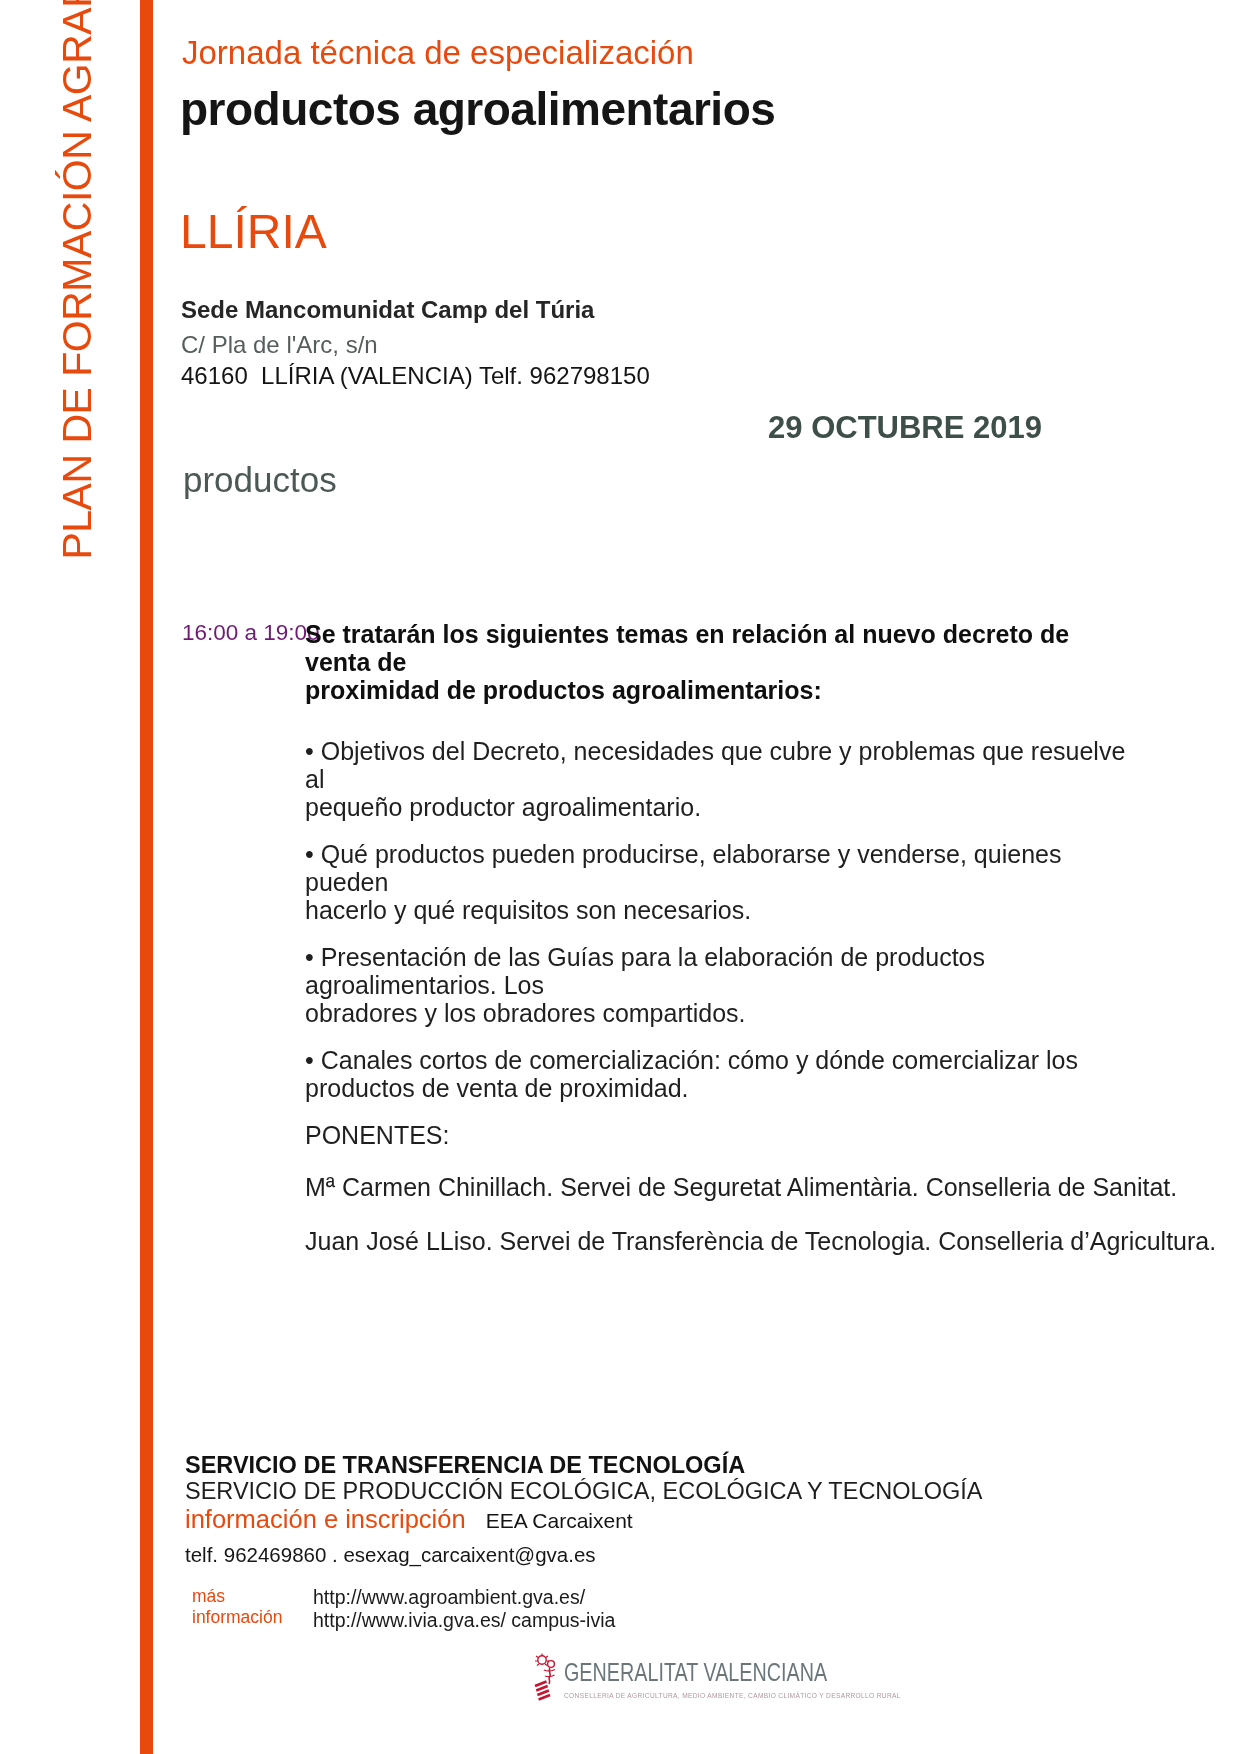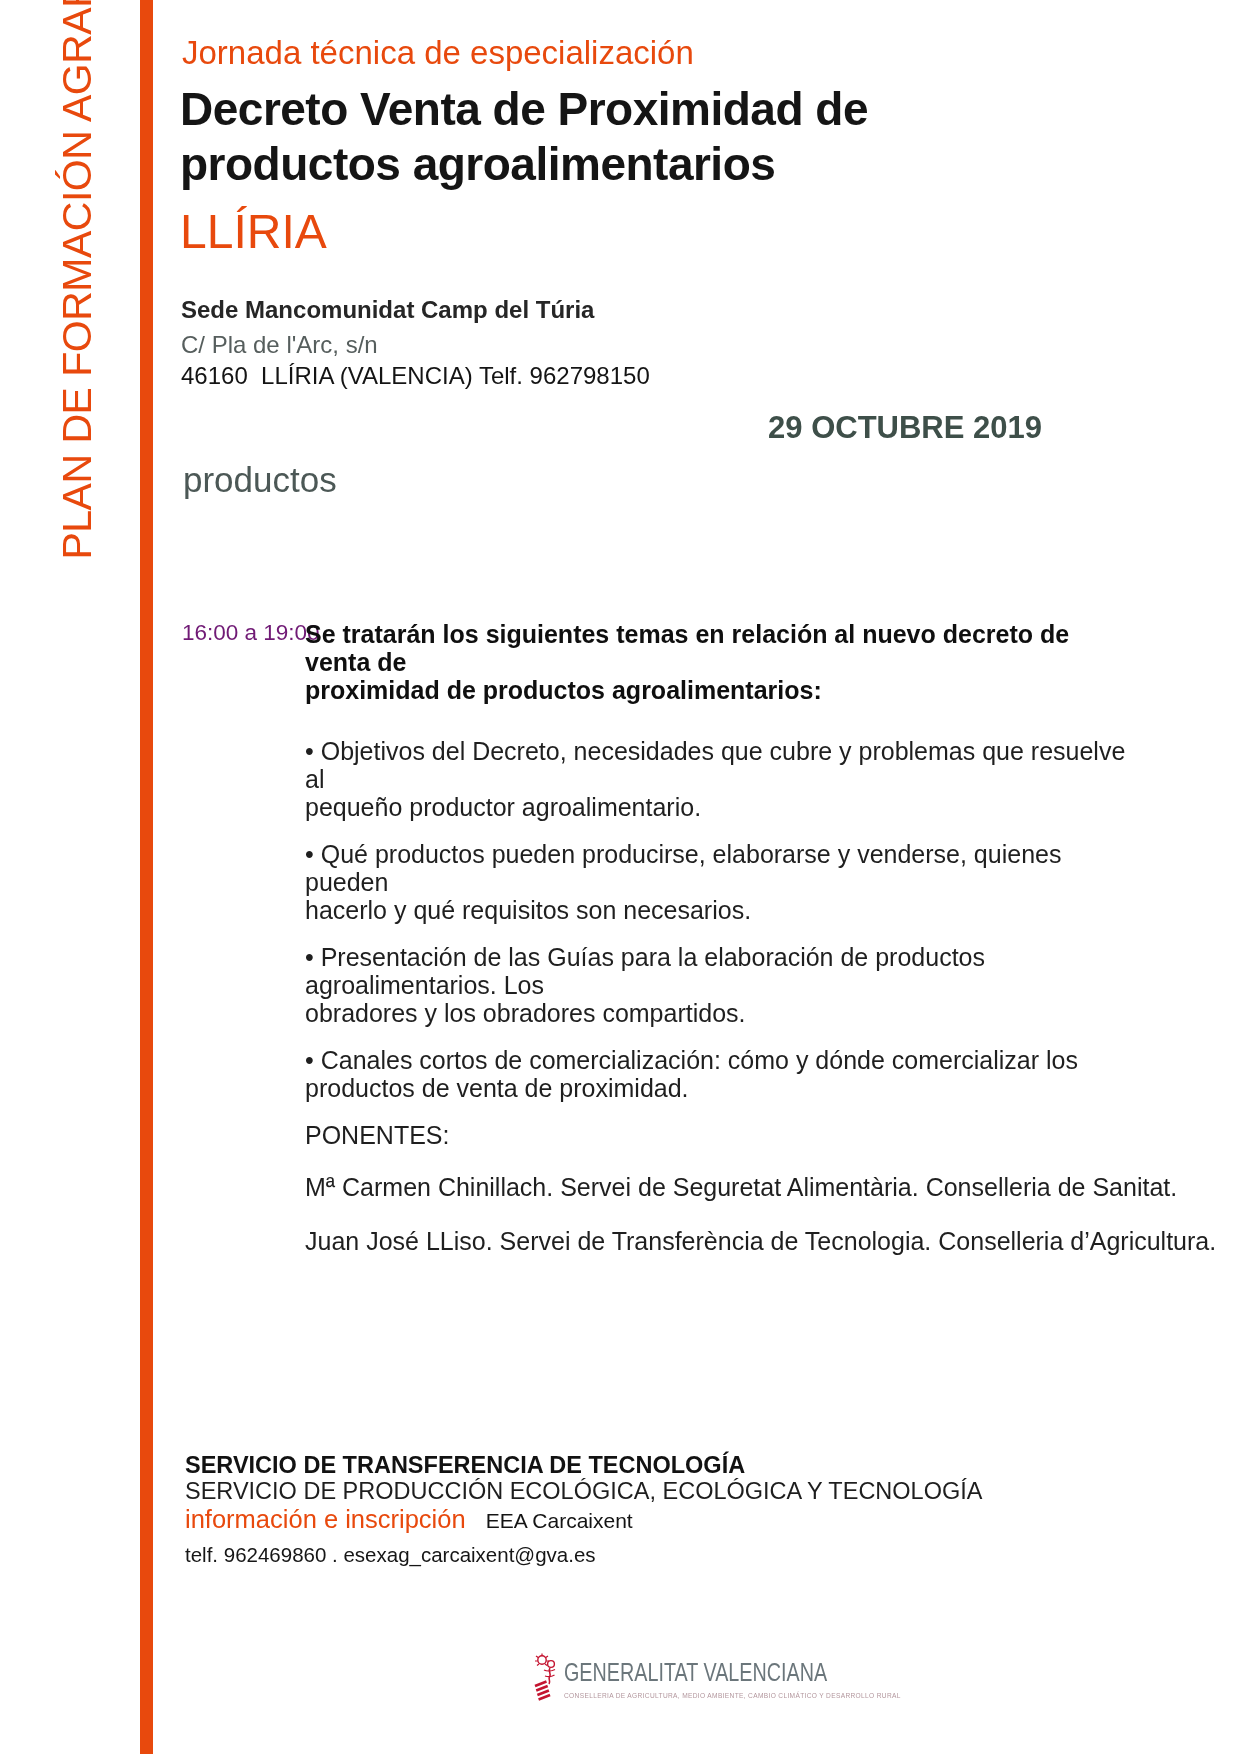--- a/index.html
+++ b/index.html
@@ -63,21 +63,20 @@
 <div class="page">
 
   <div class="vlabel">
     <span>PLAN DE FORMACIÓN AGRARIA</span>
   </div>
   <div class="vbar"></div>
 
   <div class="kicker">Jornada técnica de especialización</div>
 
   <div class="title">
-    <div>Decreto Venta de Proximidad de</div>
     <div>productos agroalimentarios</div>
   </div>
 
   <div class="city">LLÍRIA</div>
   <div class="venue">Sede Mancomunidat Camp del Túria</div>
   <div class="addr1">C/ Pla de l'Arc, s/n</div>
   <div class="addr2">46160  LLÍRIA (VALENCIA) Telf. 962798150</div>
   <div class="date">29 OCTUBRE 2019</div>
   <div class="section-label">productos</div>
 
@@ -101,20 +100,27 @@
 
   <div class="svc1">SERVICIO DE TRANSFERENCIA DE TECNOLOGÍA</div>
   <div class="svc2">SERVICIO DE PRODUCCIÓN ECOLÓGICA, ECOLÓGICA Y TECNOLOGÍA</div>
 
   <div class="info-row">
     <span class="info-label">información e inscripción</span>
     <span class="info-org">EEA Carcaixent</span>
   </div>
   <div class="contact">telf. 962469860 . esexag_carcaixent@gva.es</div>
 
+  <div class="more-row">
+    <span class="more-label">más información</span>
+    <span class="links">
+      <a href="#">http://www.agroambient.gva.es/</a>
+      <a href="#">http://www.ivia.gva.es/ campus-ivia</a>
+    </span>
+  </div>
 
   <div class="logo">
     <svg class="logo-emblem" viewBox="0 0 28 52" xmlns="http://www.w3.org/2000/svg" fill="none" stroke="#C41430">
 
       <circle cx="9" cy="8" r="4.2" stroke-width="1.4"></circle>
       <path d="M9 1.5 L9 3.8 M3 4 L5.2 5.6 M15 4 L12.8 5.6 M2 9 L4.6 9 M16 9 L13.4 9 M4 13.5 L6 12 M14 13.5 L12 12" stroke-width="1.2"></path>
 
       <circle cx="18" cy="12" r="3.4" stroke-width="1.4"></circle>
       <path d="M17 16 C14.5 19 19 22 16.5 25 C15 27.5 18 29 16 32" stroke-width="1.6"></path>
       <path d="M11 18 C14 19.5 19 19 22 17.5" stroke-width="1.3"></path>

